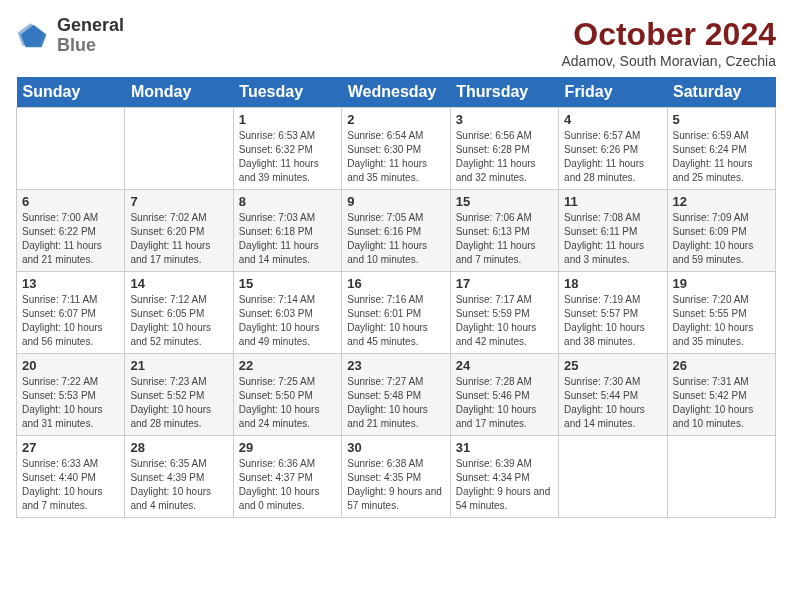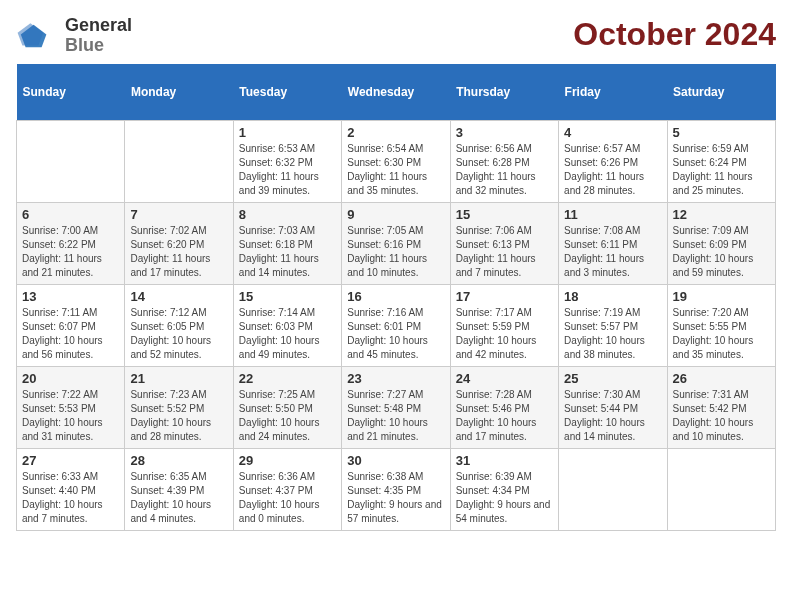--- a/index.html
+++ b/index.html
@@ -12,21 +12,21 @@
     }
     .header {
       display: flex;
       justify-content: space-between;
       align-items: flex-start;
       margin-bottom: 8px;
     }
     .logo {
       display: flex;
       align-items: center;
-      gap: 17px;
+      gap: 9px;
     }
     .logo-text {
       font-size: 18px;
       font-weight: bold;
       line-height: 1.1;
     }
     .logo-general { color: #333; }
     .logo-blue { color: #737373; }
     .logo-icon {
       width: 32px;
@@ -46,22 +46,22 @@
     }
     table {
       width: 100%;
       border-collapse: collapse;
       font-size: 11px;
     }
     thead tr th {
       background: #2a6ebb;
       color: #fff;
       text-align: left;
-      padding: 21px 6px;
-      font-size: 12px;
+      padding: 6px 6px;
+      font-size: 16px;
       font-weight: bold;
     }
     tbody tr td {
       border: 1px solid #ccc;
       vertical-align: top;
       padding: 4px 5px;
       min-height: 70px;
       height: 80px;
       width: 14.28%;
       color: #333;
@@ -94,20 +94,21 @@
       <polygon points="22,6 38,18 32,34 12,34 6,18" fill="#1a6ab5" opacity="0.85"></polygon>
       <polygon points="18,4 34,16 28,32 8,32 2,16" fill="#2a6ebb" opacity="0.5"></polygon>
     </svg>
     <div class="logo-text">
       <div class="logo-general">General</div>
       <div class="logo-blue">Blue</div>
     </div>
   </div>
   <div class="title-block">
     <div class="month-title">October 2024</div>
+    <div class="subtitle">Adamov, South Moravian, Czechia</div>
   </div>
 </div>
 
 <table>
   <thead>
     <tr>
     <th>Sunday</th>
         <th>Monday</th>
         <th>Tuesday</th>
         <th>Wednesday</th>

